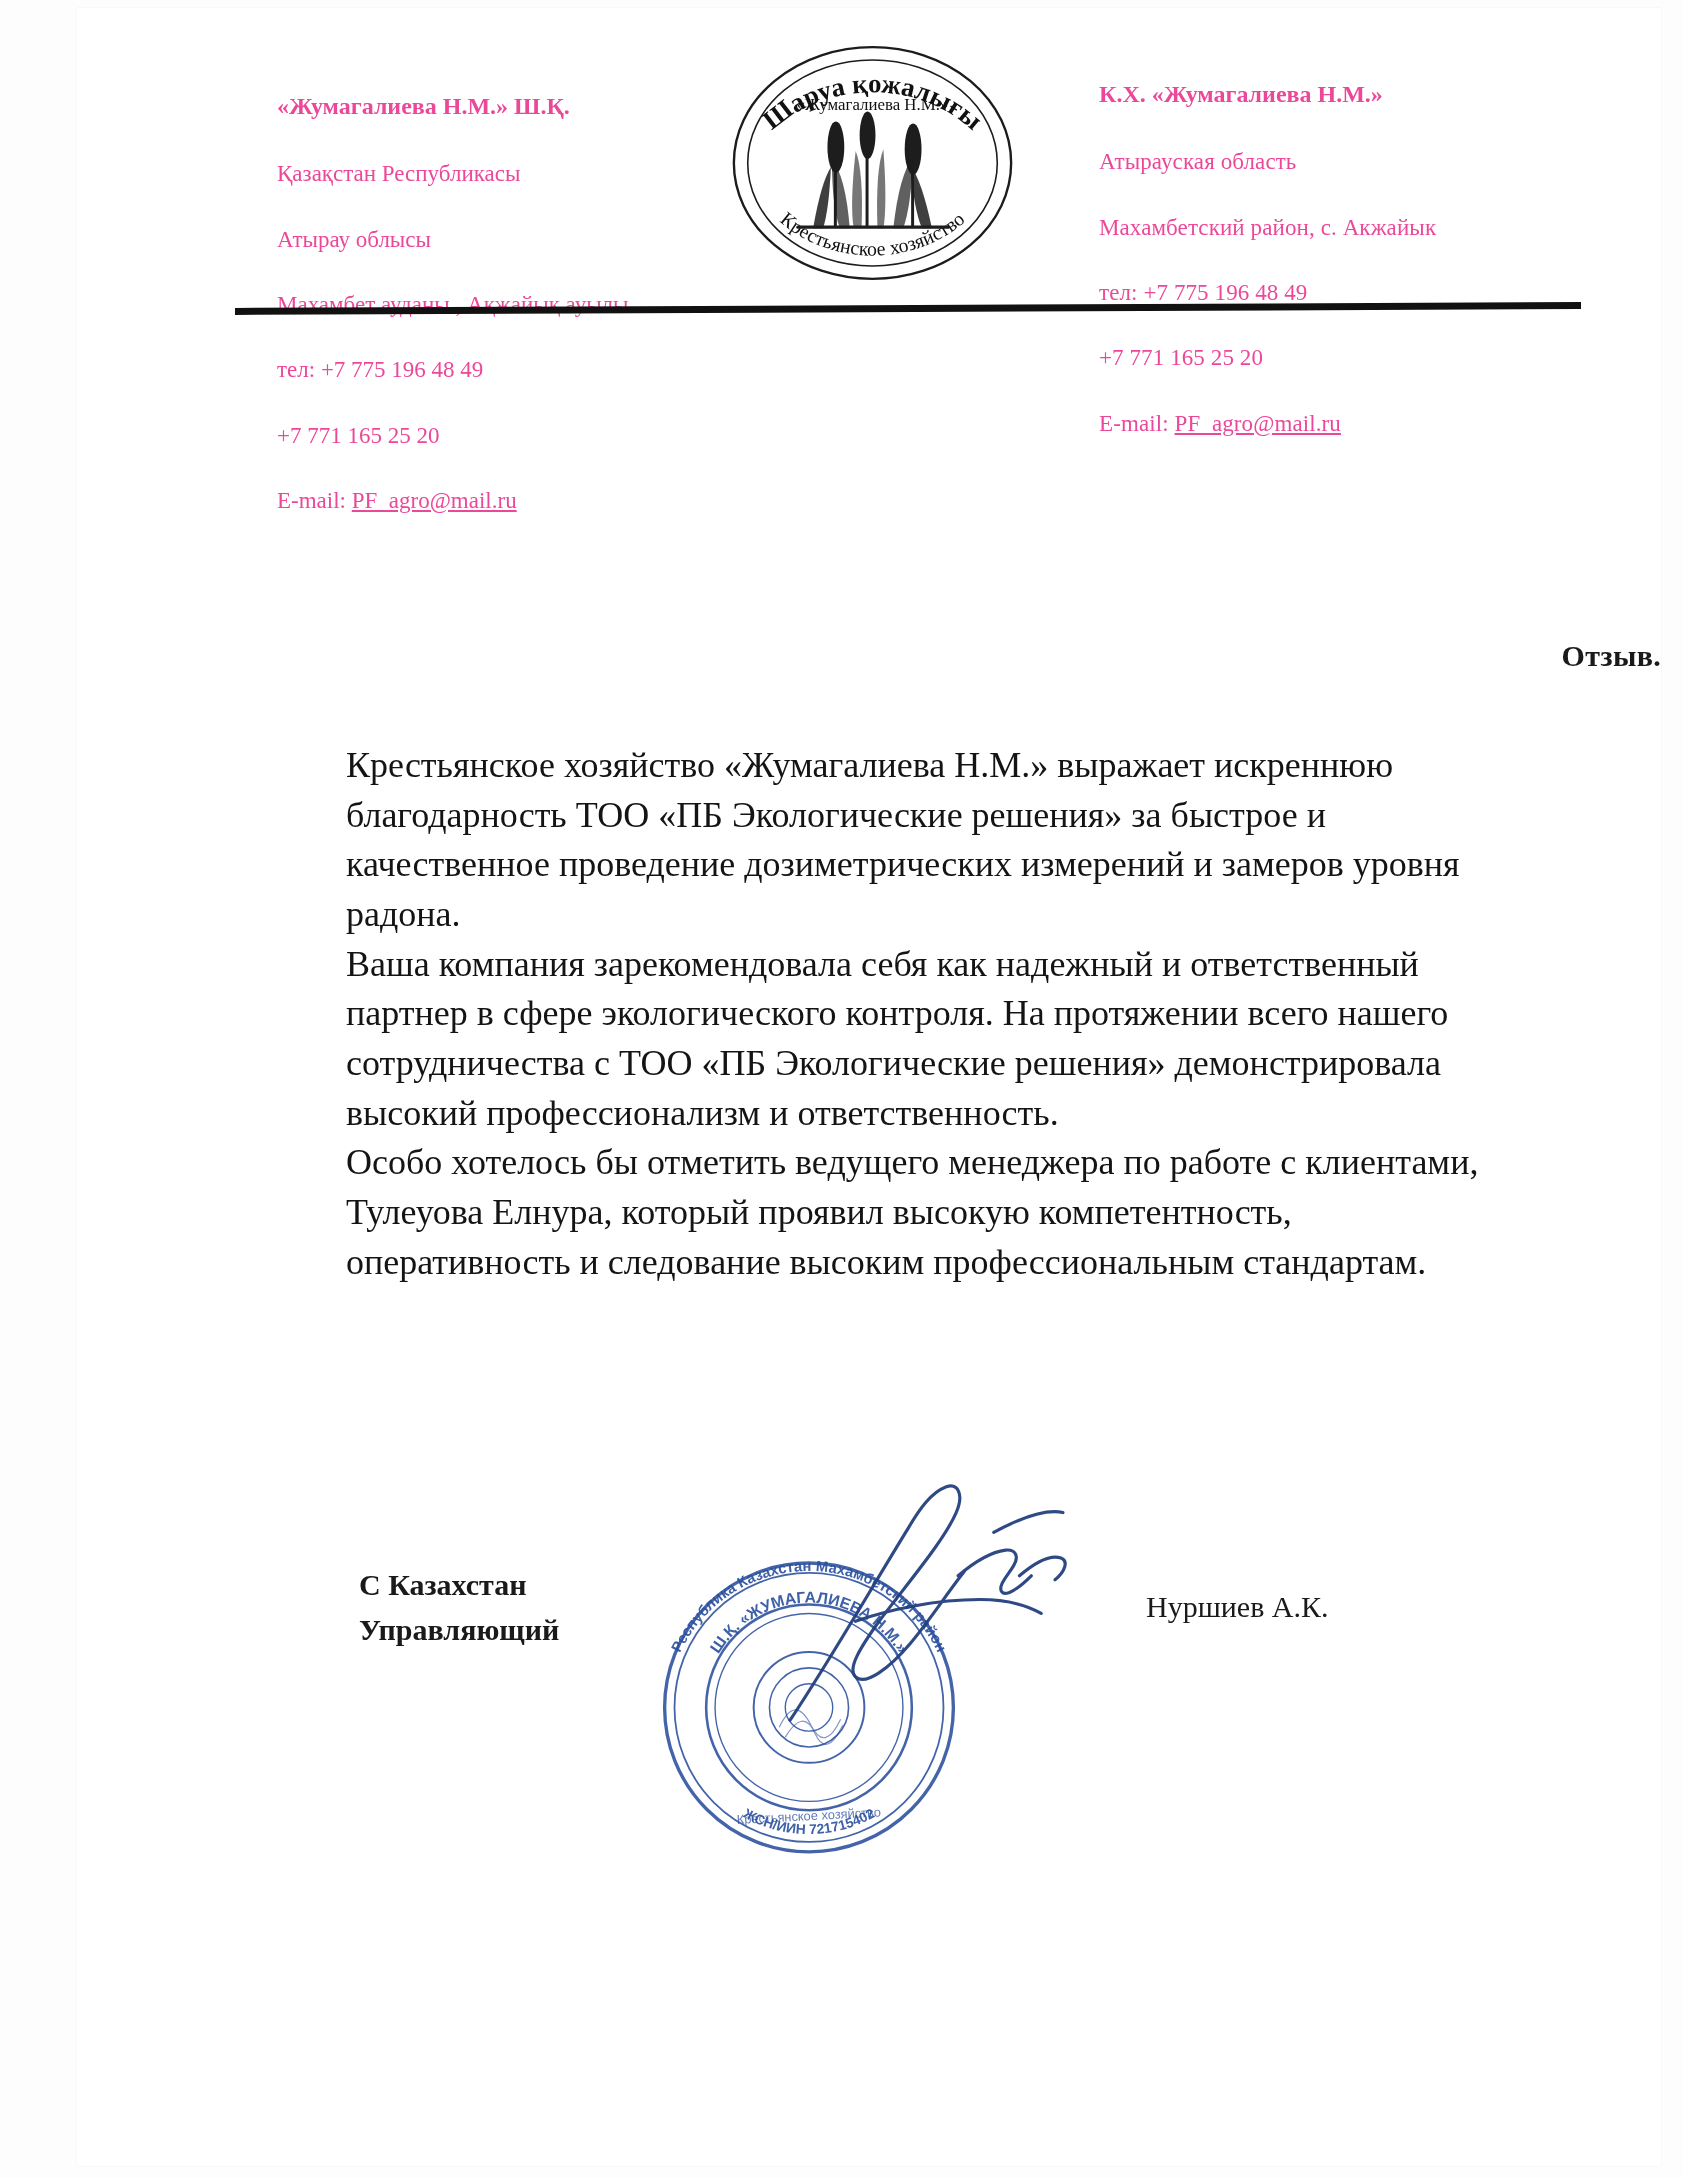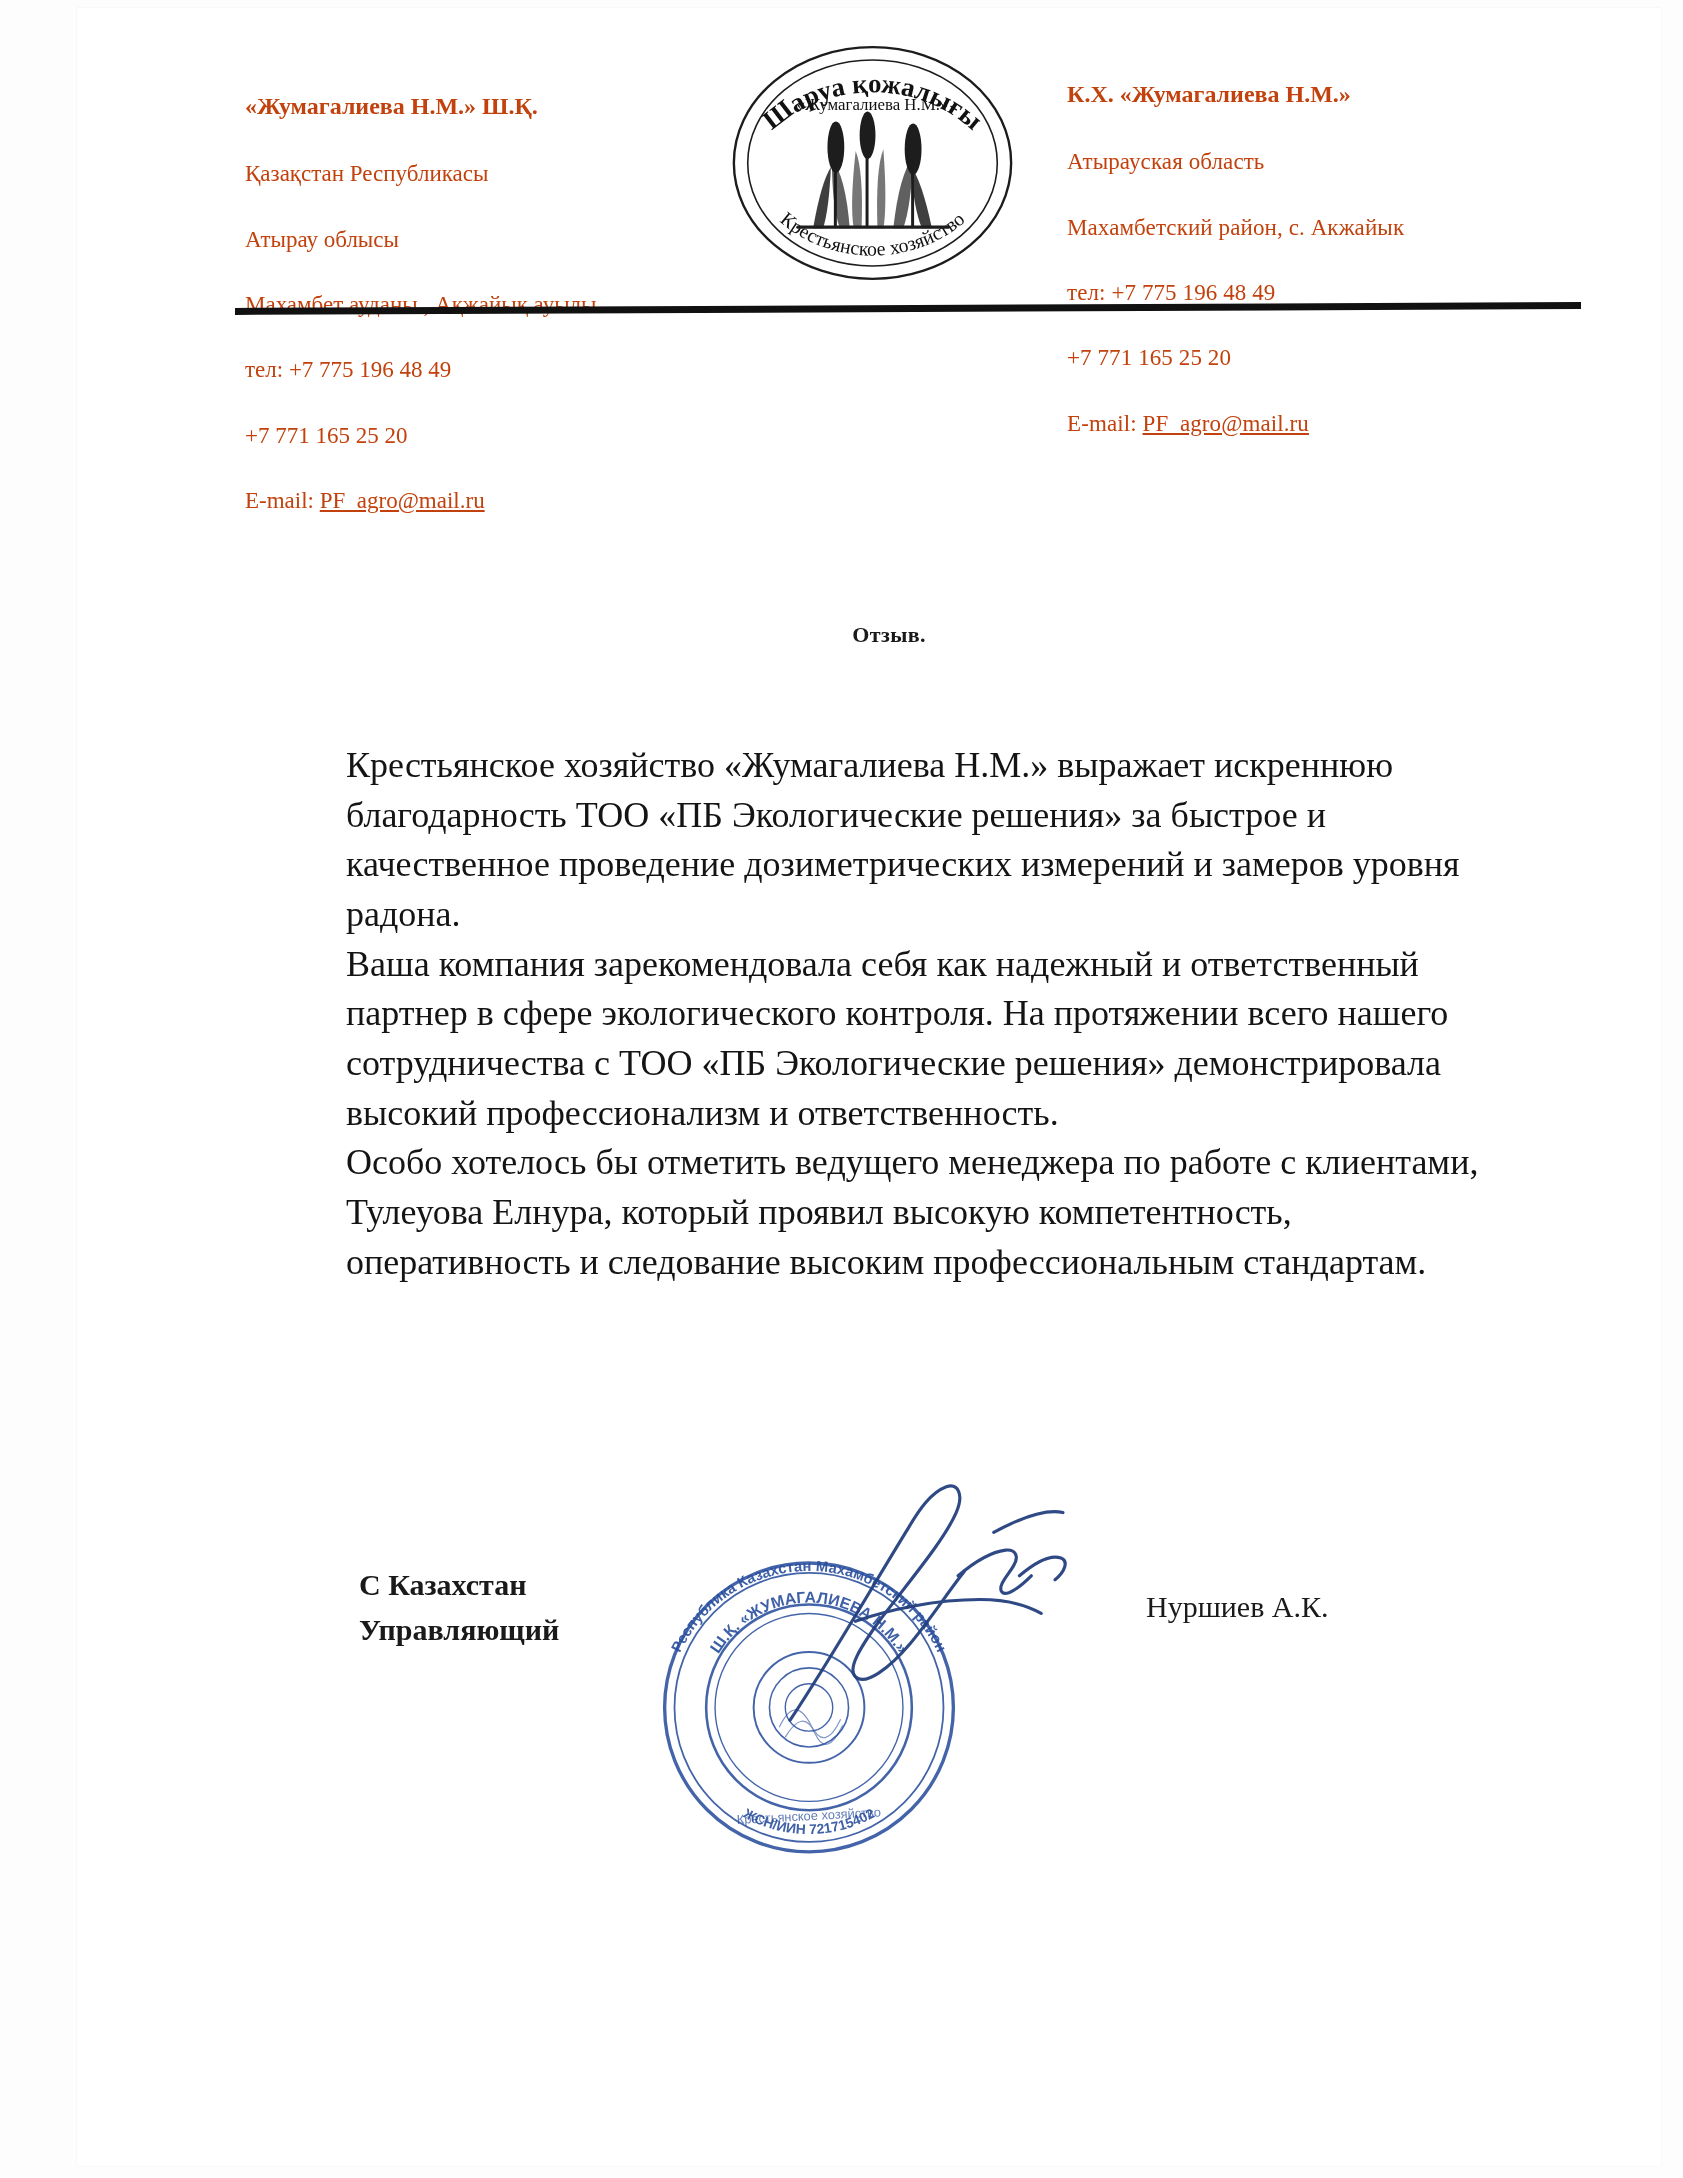--- a/index.html
+++ b/index.html
@@ -39,22 +39,23 @@
     position: absolute;
     left: 0; top: 0;
     width: 1584px;
     height: 396px;
   }
   .lh-block {
     position: absolute;
     font-family: "Liberation Serif", serif;
     font-size: 23px;
     line-height: 1.42;
-    color: #c2410c;
+    color: #ec4899;
     white-space: pre-line;
+    margin-left: 32px;
   }
   .lh-left {
     left: 168px;
     top: 48px;
     width: 465px;
   }
   .lh-right {
     left: 990px;
     top: 36px;
     width: 515px;
@@ -89,25 +90,25 @@
     width: 1346px;
     height: 7px;
     background: #111;
     transform: rotate(-0.25deg);
   }
 
   
   .doc-title {
     position: absolute;
     left: 0;
-    top: 614px;
+    top: 631px;
     width: 1584px;
-    text-align: center;
+    text-align: right;
     font-weight: bold;
-    font-size: 22px;
+    font-size: 30px;
     font-family: "Liberation Serif", serif;
     letter-spacing: 0.3px;
   }
   .doc-title .t-inner { margin-left: 40px; }
 
   .body-text {
     position: absolute;
     left: 269px;
     top: 733px;
     width: 1178px;

